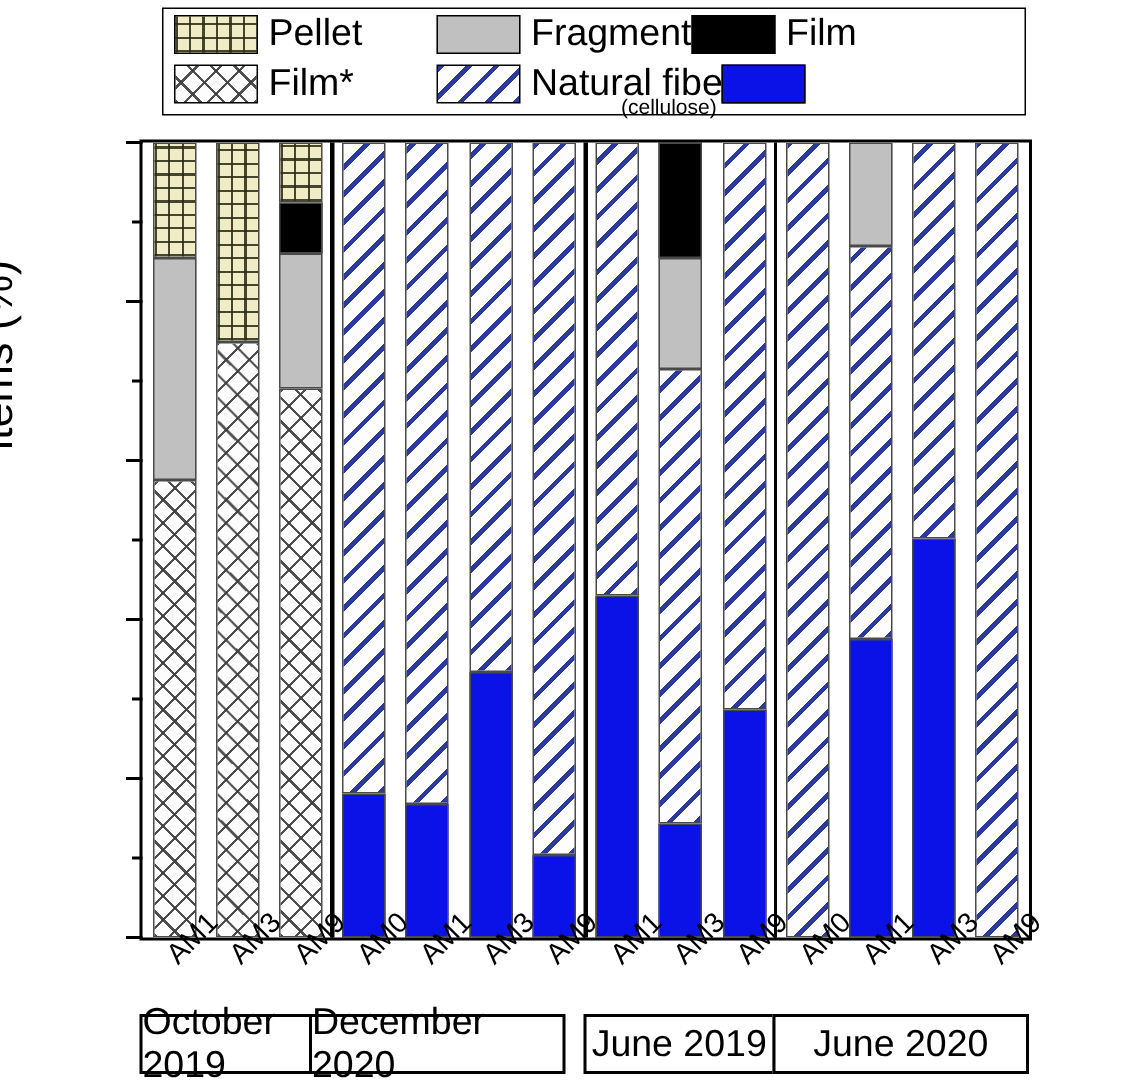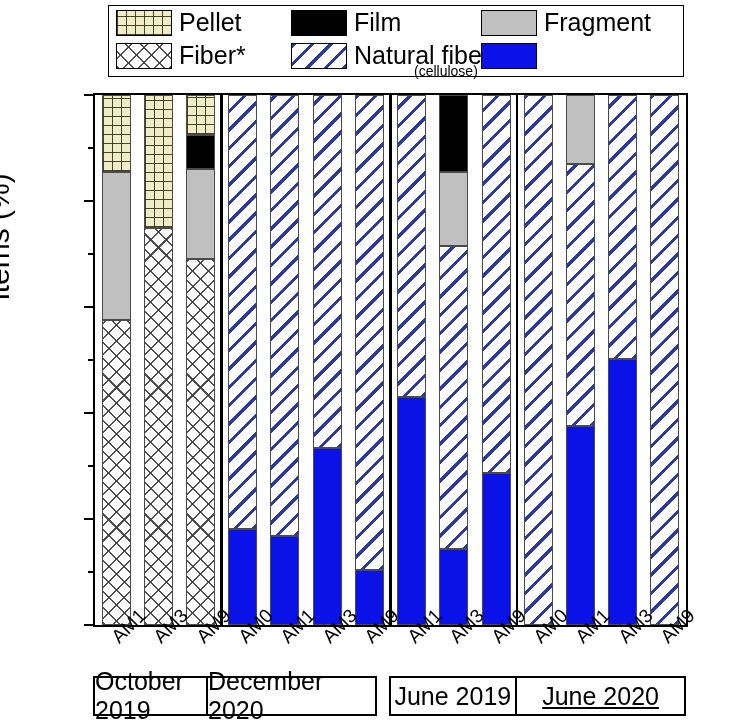--- a/index.html
+++ b/index.html
@@ -58,33 +58,33 @@
 <body>
 
 <div id="root">
 
   <div class="legend">
     <div class="legend-row">
       <div class="legend-item" style="width:175px">
         <div class="swatch pat-pellet"></div>
         <div class="legend-label">Pellet</div>
       </div>
+      <div class="legend-item">
+        <div class="swatch pat-fragment"></div>
+        <div class="legend-label">Fragment</div>
+      </div>
       <div class="legend-item" style="width:190px">
         <div class="swatch pat-film"></div>
         <div class="legend-label">Film</div>
-      </div>
-      <div class="legend-item">
-        <div class="swatch pat-fragment"></div>
-        <div class="legend-label">Fragment</div>
       </div>
     </div>
     <div class="legend-row">
       <div class="legend-item" style="width:175px">
         <div class="swatch pat-fiber"></div>
-        <div class="legend-label">Fiber*</div>
+        <div class="legend-label">Film*</div>
       </div>
       <div class="legend-item" style="width:190px">
         <div class="swatch pat-natural"></div>
         <div class="legend-label">Natural fiber</div>
       </div>
       <div class="legend-item">
         <div class="swatch pat-synthetic"></div>
       </div>
     </div>
     <div class="sub-note">(cellulose)</div>
@@ -182,16 +182,16 @@
       <div class="xlab" style="left: 488.036px; top: 633px;">AM9</div>
       <div class="xlab" style="left: 530.25px; top: 633px;">AM0</div>
       <div class="xlab" style="left: 572.464px; top: 633px;">AM1</div>
       <div class="xlab" style="left: 614.679px; top: 633px;">AM3</div>
       <div class="xlab" style="left: 656.893px; top: 633px;">AM9</div>
     </div>
   <div id="groupboxes">
       <div class="groupbar" style="left: 93px; width: 128.643px;">October 2019</div>
       <div class="groupbar" style="left: 206px; width: 170.857px;">December 2020</div>
       <div class="groupbar" style="left: 388.5px; width: 128.643px;">June 2019</div>
-      <div class="groupbar" style="left: 515.143px; width: 170.857px; text-decoration: underline;">June 2020</div>
+      <div class="groupbar" style="left: 515.143px; width: 170.857px;">June 2020</div>
     </div>
 
 </div>
 
 </body></html>

